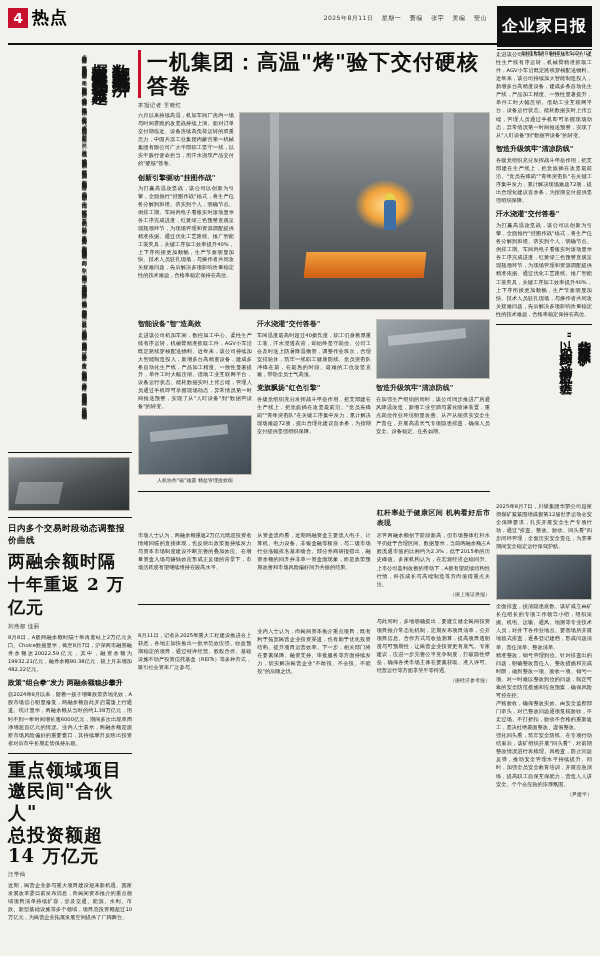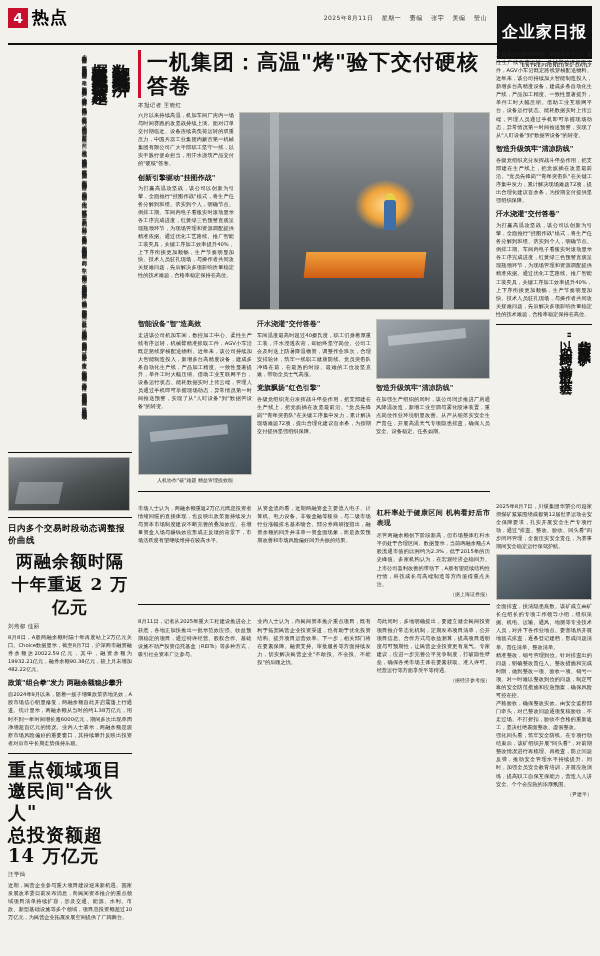--- a/index.html
+++ b/index.html
@@ -38,21 +38,21 @@
   .mh-center{
     flex:1;text-align:right;font-size:6px;color:#333;
     padding:8px 10px 0 0;letter-spacing:.5px;
   }
   .mh-center span{margin-left:6px;}
   .paper-logo{
     text-align:right;line-height:1.05;
   }
   .paper-cn{
     font-size:16px;font-weight:bold;letter-spacing:1px;
-    background:#111;color:#fff;padding:18px 5px;display:inline-block;
+    background:#111;color:#fff;padding:12px 5px;display:inline-block;
   }
   .paper-en{
     font-size:5px;letter-spacing:.6px;color:#222;margin-top:2px;
     border-top:1px solid #111;padding-top:1px;
   }
   
   .cols{
     display:flex;gap:6px;margin-top:5px;height:900px;
   }
   .colL{width:124px;}
@@ -140,27 +140,27 @@
   .sub-photo.p2{background:linear-gradient(150deg,#9fa7ad,#5a6268);}
   .sub-photo .pipe{
     position:absolute;left:10%;top:20%;width:70%;height:10px;background:rgba(230,235,240,.45);transform:rotate(-6deg);
   }
   .sub-cap{font-size:5px;text-align:center;color:#333;}
   .rule{border-top:1px solid #111;margin:6px 0 5px 0;}
   
   .kicker{font-size:8.5px;font-weight:bold;color:#111;letter-spacing:.5px;}
   .head2{
     font-family:"DejaVu Serif","Liberation Serif",serif;
-    font-size:17px;font-weight:bold;letter-spacing:1px;margin:3px 0 2px 0;text-align:center;
+    font-size:17px;font-weight:bold;letter-spacing:1px;margin:3px 0 2px 0;
   }
   .head3{
     font-family:"DejaVu Serif","Liberation Serif",serif;
     font-size:18px;font-weight:bold;letter-spacing:1px;line-height:1.2;
   }
-  .body3col{display:flex;gap:6px;margin-top:12px;}
+  .body3col{display:flex;gap:6px;margin-top:12px;align-items:center;}
   .body3col .c{flex:1;font-size:5.2px;line-height:1.55;text-align:justify;color:#222;}
   .body3col .c h4{font-size:7px;font-weight:bold;margin:4px 0 2px 0;}
   .endmark{font-size:5px;text-align:right;color:#333;margin-top:3px;}
   
   .r-vert-wrap{display:flex;flex-direction:row-reverse;gap:3px;height:172px;}
   .r-vert-title{
     writing-mode:vertical-rl;font-size:13px;font-weight:bold;letter-spacing:1.5px;
     font-family:"DejaVu Serif","Liberation Serif",serif;line-height:1.2;
   }
   .rcol-text{font-size:5.2px;line-height:1.55;text-align:justify;color:#222;}

